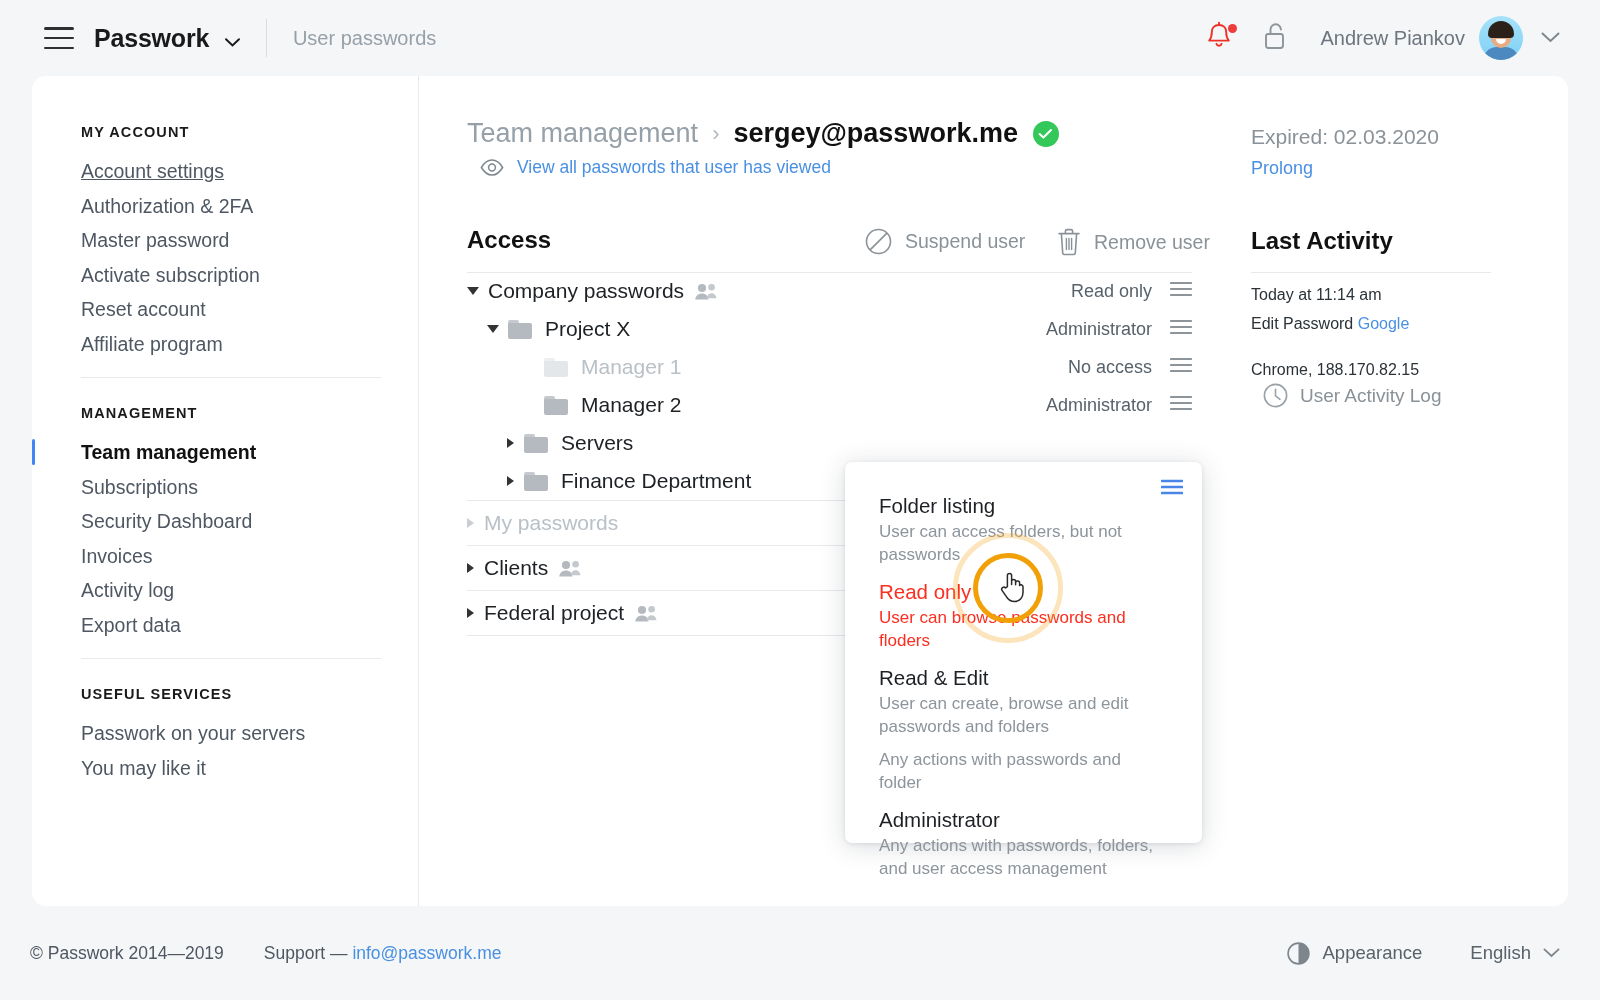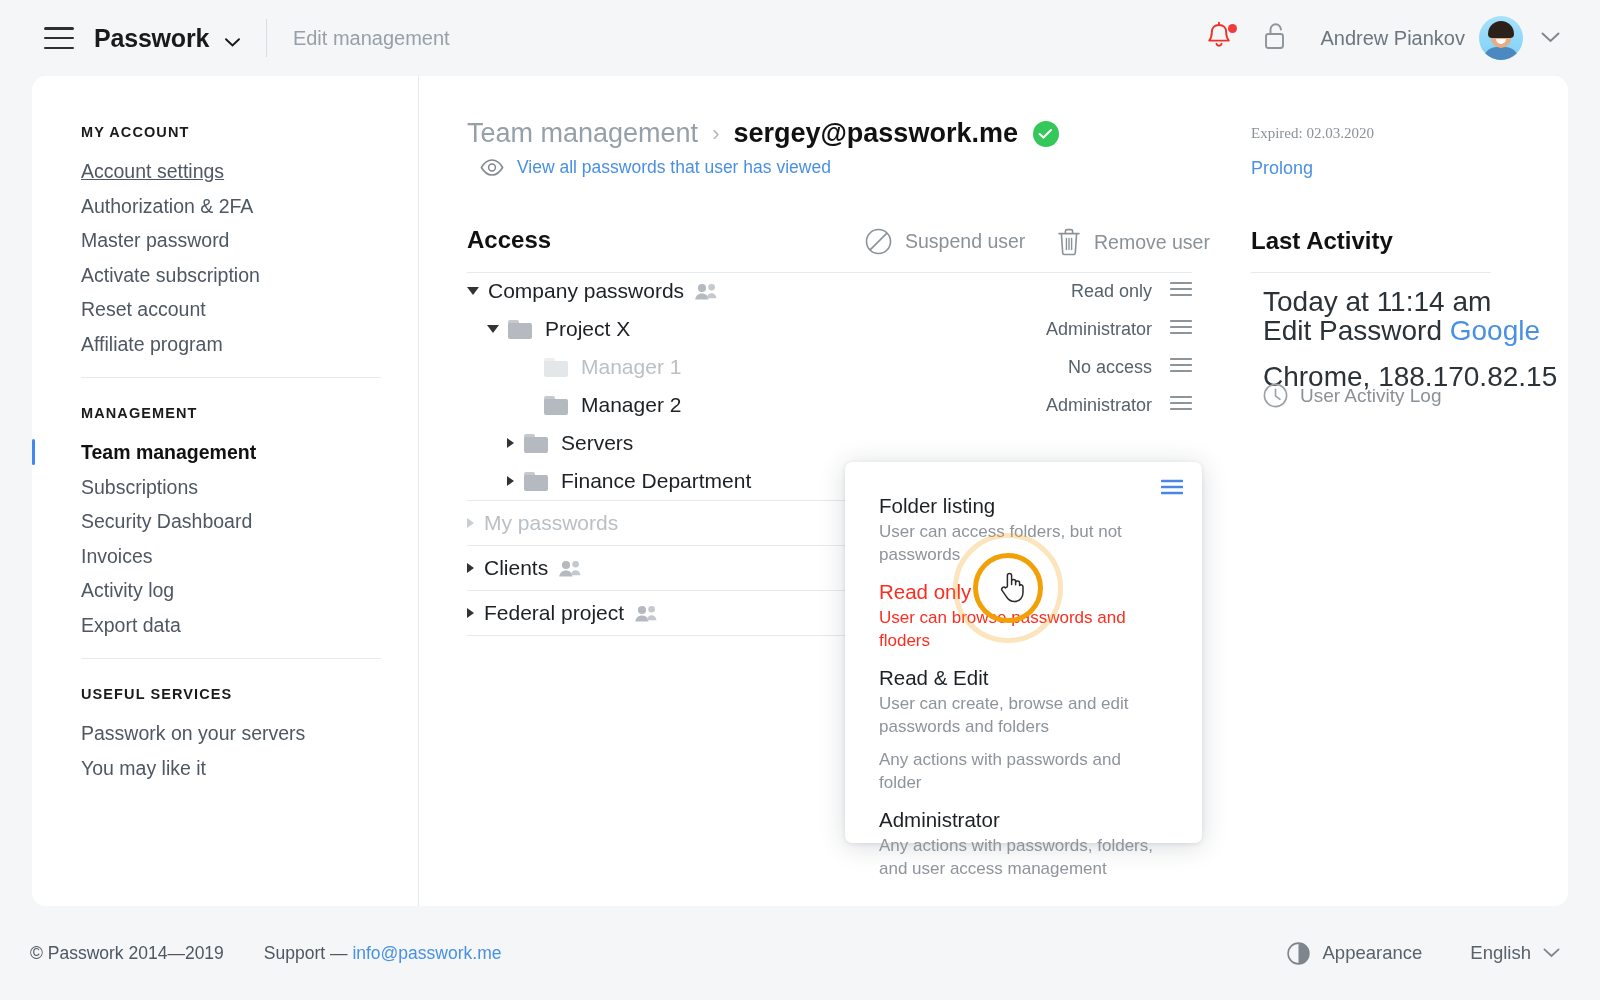--- a/index.html
+++ b/index.html
@@ -88,25 +88,25 @@
   .trole .inh { color: #9aa2a9; }
   .tmenu { position: absolute; right: 0; top: 50%; transform: translateY(-50%); cursor: pointer; }
   .trow-hr { height: 1px; background: #e7eaec; }
   .folder { display: inline-block; width: 24px; height: 19px; position: relative; }
   .folder b { position: absolute; left: 0; top: 3px; width: 24px; height: 16px; background: #b5bac0; border-radius: 2px; display: block; }
   .folder i { position: absolute; left: 0; top: 0; width: 11px; height: 5px; background: #c6cacf; border-radius: 2px 2px 0 0; display: block; }
   .folder.light b { background: #e4e7e9; }
   .folder.light i { background: #eceef0; }
 
   
-  .rt-expired { position: absolute; left: 1251px; top: 125px; font-size: 15px; color: #8a9298; font-family: Liberation Serif, serif; }
+  .rt-expired { position: absolute; left: 1251px; top: 125px; font-size: 21px; color: #8a9298; }
   .rt-prolong { position: absolute; left: 1251px; top: 158px; font-size: 18px; color: #4a90e2; cursor: pointer; }
   .rt-title { position: absolute; left: 1251px; top: 227px; font-size: 24px; font-weight: bold; color: #111; }
   .rt-hr { position: absolute; left: 1251px; top: 272px; width: 240px; height: 1px; background: #e7eaec; }
-  .rt-line { position: absolute; left: 1251px; font-size: 28px; color: #2b3238; white-space: nowrap; margin-left: 12px; }
+  .rt-line { position: absolute; left: 1251px; font-size: 16px; color: #2b3238; white-space: nowrap; }
   .rt-line a { color: #4a90e2; text-decoration: none; }
   .rt-log { position: absolute; left: 1251px; top: 383px; display: flex; align-items: center; cursor: pointer; }
   .rt-log span { margin-left: 12px; font-size: 19px; color: #8a9298; }
 
   
   .dropdown {
     position: absolute; left: 845px; top: 462px; width: 357px; height: 381px;
     background: #fff; border-radius: 7px;
     box-shadow: 0 3px 26px rgba(30,40,60,0.17), 0 1px 4px rgba(30,40,60,0.10);
     z-index: 40;
@@ -149,21 +149,21 @@
       </div>
     <div class="brand">
       <span>Passwork</span>
       <span class="brand-caret">
         <svg width="15" height="9" viewBox="0 0 15 9">
             <path d="M1 1.2 L7.5 7.5 L14 1.2" fill="none" stroke="#1a1a1a" stroke-width="1.9" stroke-linecap="round"></path>
           </svg>
       </span>
     </div>
     <div class="divider-v"></div>
-    <div class="page-label">Edit management</div>
+    <div class="page-label">User passwords</div>
 
     <div class="top-right">
       <div class="bell-wrap">
         <svg width="27" height="30" viewBox="0 0 27 30">
           <path d="M13 4 C8.6 4 5.8 7 5.8 11.2 c0 5.2 -1.3 6.8 -2.6 8.4 h19.6 c-1.3 -1.6 -2.6 -3.2 -2.6 -8.4 C20.2 7 17.4 4 13 4 z" fill="none" stroke="#ed3124" stroke-width="1.9" stroke-linejoin="round"></path>
           <path d="M13 4 V1.8" stroke="#ed3124" stroke-width="1.9" stroke-linecap="round"></path>
           <path d="M10.4 22.8 a2.7 2.7 0 0 0 5.2 0" fill="none" stroke="#ed3124" stroke-width="1.9" stroke-linecap="round"></path>
         </svg>
         <span class="badge-dot"></span>
       </div>

